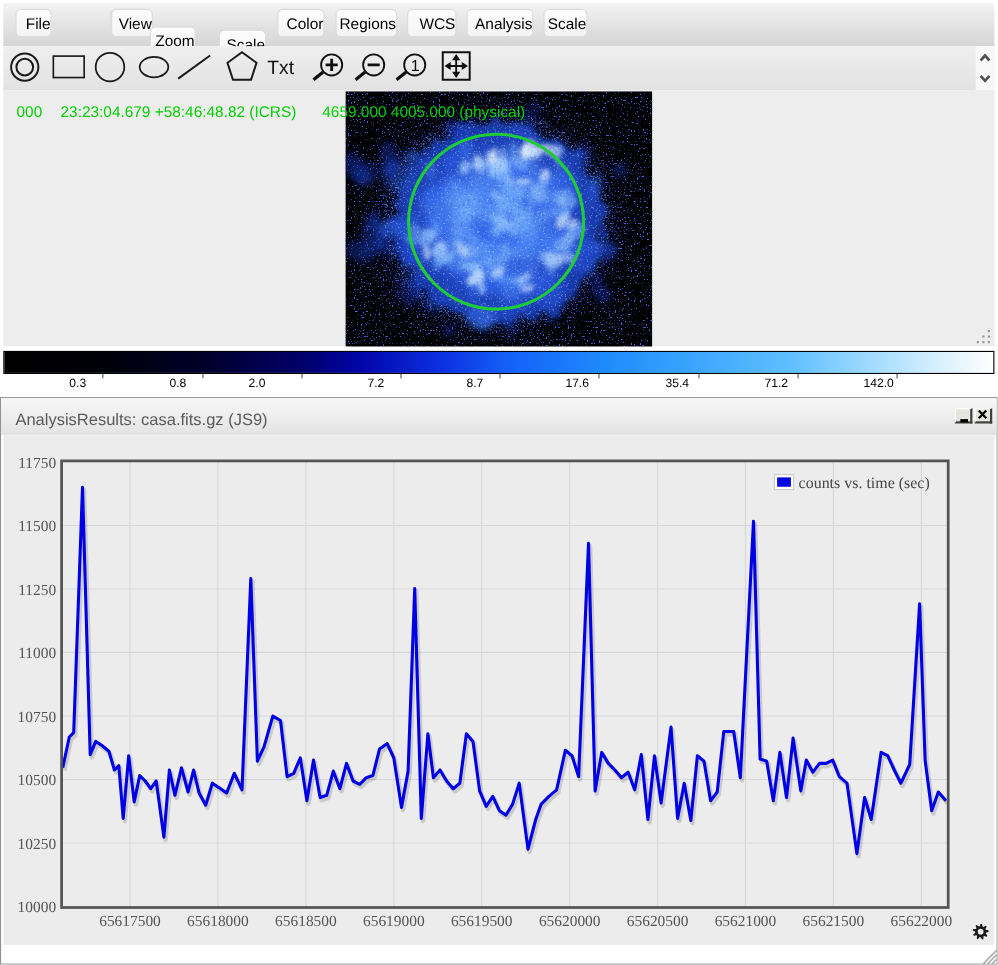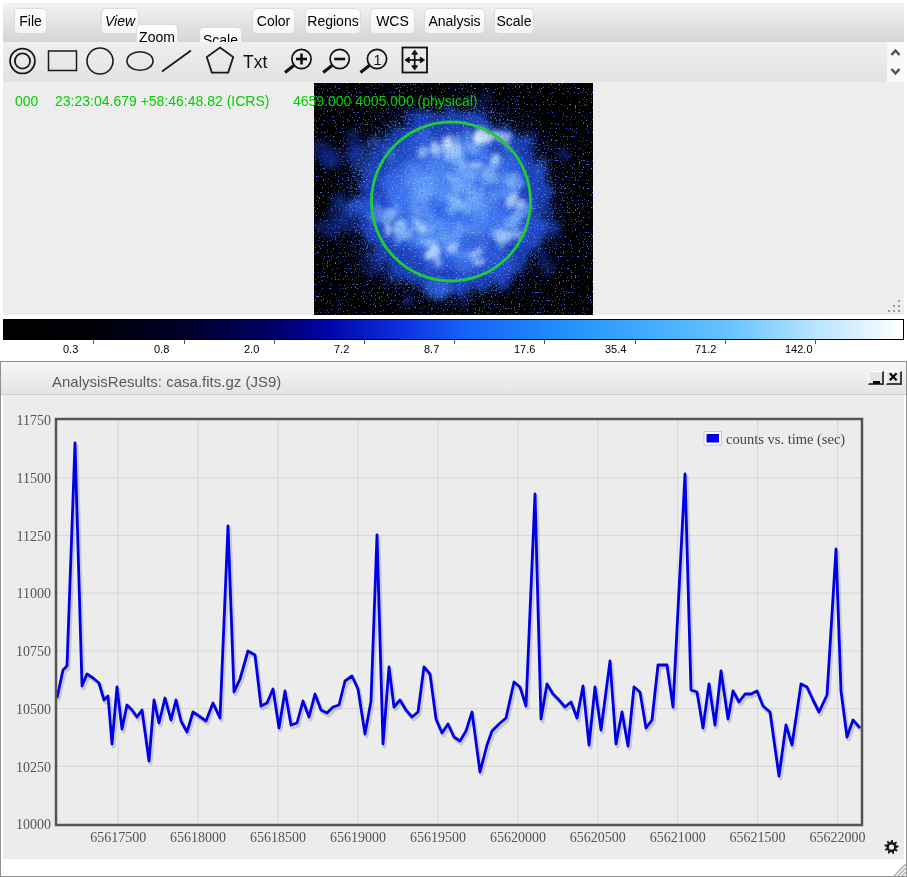--- a/index.html
+++ b/index.html
@@ -1,46 +1,46 @@
 <!DOCTYPE html>
 <html><head>
 <meta charset="utf-8">
 <style>
 html,body{margin:0;padding:0;background:#fff;}
 body{width:907px;height:877px;position:relative;overflow:hidden;font-family:"Liberation Sans",sans-serif;}
 .abs{position:absolute;}
 
 #menubar{left:3px;top:3px;width:901px;height:39px;background:linear-gradient(#f3f3f3,#e2e2e2 55%,#d5d5d5);}
-.mbtn{position:absolute;top:8px;height:26px;box-sizing:border-box;background:linear-gradient(#fdfdfd,#f4f4f4);border:1px solid #dcdcdc;border-radius:5px;font-size:14px;color:#000;text-align:center;line-height:24px;}
+.mbtn{position:absolute;top:8px;height:26px;box-sizing:border-box;background:linear-gradient(#fdfdfd,#f4f4f4);border:1px solid #dcdcdc;border-radius:5px;font-size:14px;color:#000;text-align:right;line-height:24px;}
 
 #toolbar{left:3px;top:42px;width:901px;height:40px;background:linear-gradient(#efefef,#e2e2e2);}
 #tscroll{left:887px;top:42px;width:17px;height:40px;background:#f8f8f8;}
 
 #main{left:3px;top:82px;width:901px;height:233px;background:#ededed;}
 #valpos{left:15px;top:93px;font-size:14px;color:#00d000;white-space:pre;z-index:5;}
 #valpos span{position:absolute;top:0;}
 
 #cbarwrap{left:0px;top:315px;width:907px;height:46px;background:#ffffff;}
 #cbar{left:3px;top:319px;width:899px;height:19px;border:1px solid #000;
 background:linear-gradient(to right,#000000 0%,#000008 10%,#00002a 20%,#000068 30%,#0005a8 36%,#0c2fe0 44%,#1560f8 51%,#1e8cfc 61%,#3fa9fd 71%,#62c1fe 80%,#b5e3fe 90%,#ffffff 100%);}
 .ctick{position:absolute;top:340px;width:1px;height:4px;background:#555;}
 .clab{position:absolute;top:343px;width:60px;margin-left:-30px;text-align:left;font-size:11px;color:#000;}
 
 #win{left:0px;top:361px;width:907px;height:516px;box-sizing:border-box;border:1px solid #919191;background:#fff;}
 #titlebar{left:1px;top:362px;width:905px;height:32px;background:linear-gradient(#f7f7f7,#e4e4e4);border-bottom:1px solid #cfcfcf;}
-#title{left:14px;top:373px;font-size:15px;color:#5a5a5a;margin-left:38px;}
+#title{left:14px;top:373px;font-size:15px;color:#5a5a5a;}
 .wbtn{position:absolute;top:371px;width:16px;height:14px;box-sizing:border-box;background:#e6e6e0;border-top:1px solid #fff;border-left:1px solid #fff;border-right:2px solid #404040;border-bottom:2px solid #404040;}
 #plotpanel{left:3px;top:395px;width:901px;height:464px;background:#ececec;}
 </style>
 </head>
 <body>
 <div class="abs" id="menubar"></div>
 <div class="mbtn" style="left:14px;width:33px;">File</div>
 <div class="mbtn" style="left:56px;width:34px;margin-left:44px;">Edit</div>
-<div class="mbtn" style="left:101px;width:38px;font-style:italic;">View</div>
+<div class="mbtn" style="left:101px;width:38px;">View</div>
 <div class="mbtn" style="left:136px;width:42px;margin-top:16px;">Zoom</div>
 <div class="mbtn" style="left:199px;width:43px;margin-top:19px;">Scale</div>
 <div class="mbtn" style="left:252px;width:43px;">Color</div>
 <div class="mbtn" style="left:305px;width:56px;">Regions</div>
 <div class="mbtn" style="left:370px;width:45px;">WCS</div>
 <div class="mbtn" style="left:424px;width:61px;">Analysis</div>
 <div class="mbtn" style="left:494px;width:40px;">Scale</div>
 
 <div class="abs" id="toolbar"></div>
 <svg class="abs" style="left:3px;top:42px;" width="450" height="40">
@@ -538,21 +538,21 @@
     <div class="ctick" style="left:364px;"></div>
     <div class="ctick" style="left:454px;"></div>
     <div class="ctick" style="left:544px;"></div>
     <div class="ctick" style="left:635px;"></div>
     <div class="ctick" style="left:725px;"></div>
     <div class="ctick" style="left:815px;"></div>
   </div>
 <div>
     <div class="clab" style="left:93px;">0.3</div>
     <div class="clab" style="left:184px;">0.8</div>
-    <div class="clab" style="left:274px;">2.0</div>
+    <div class="clab" style="left:256px;">2.0</div>
     <div class="clab" style="left:364px;">7.2</div>
     <div class="clab" style="left:454px;">8.7</div>
     <div class="clab" style="left:544px;">17.6</div>
     <div class="clab" style="left:635px;">35.4</div>
     <div class="clab" style="left:725px;">71.2</div>
     <div class="clab" style="left:815px;">142.0</div>
   </div>
 
 <div class="abs" id="win"></div>
 <div class="abs" id="titlebar"></div>

